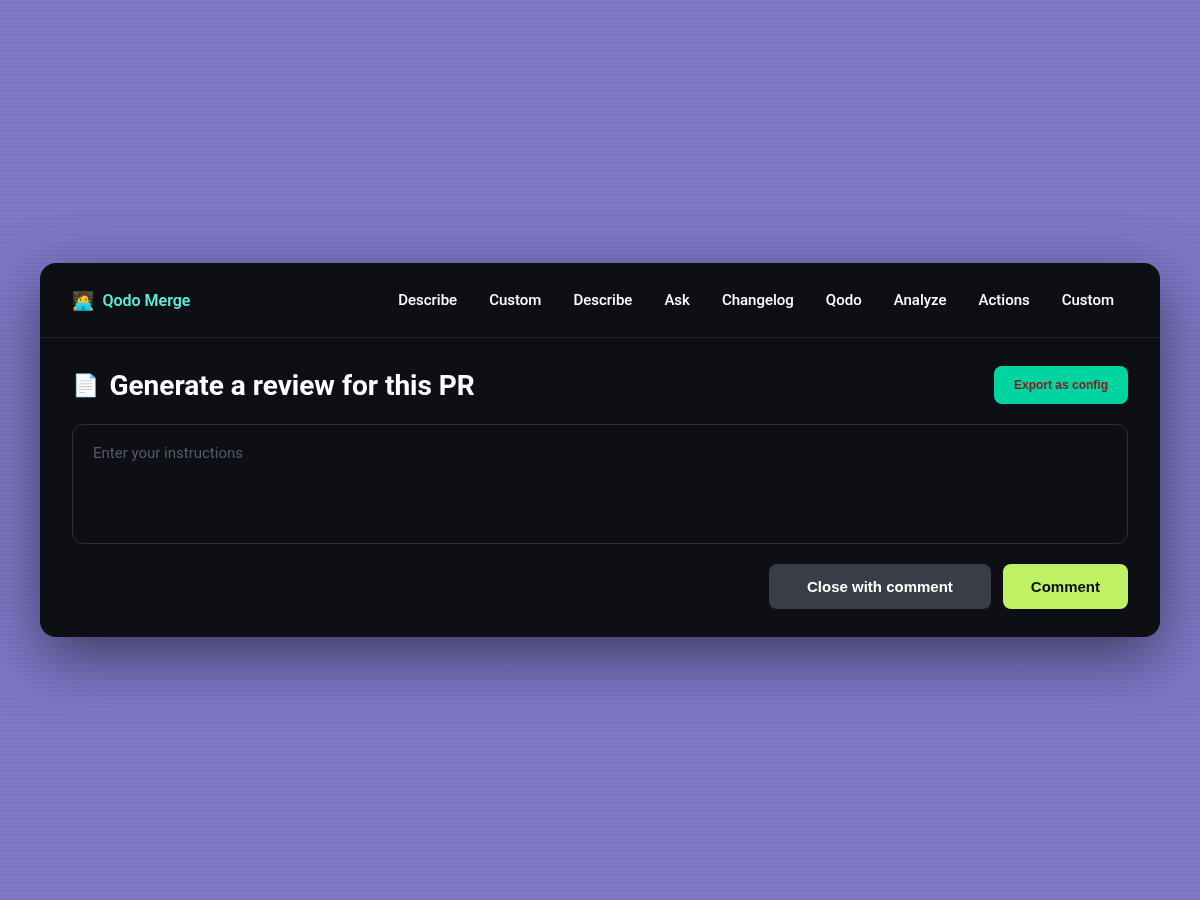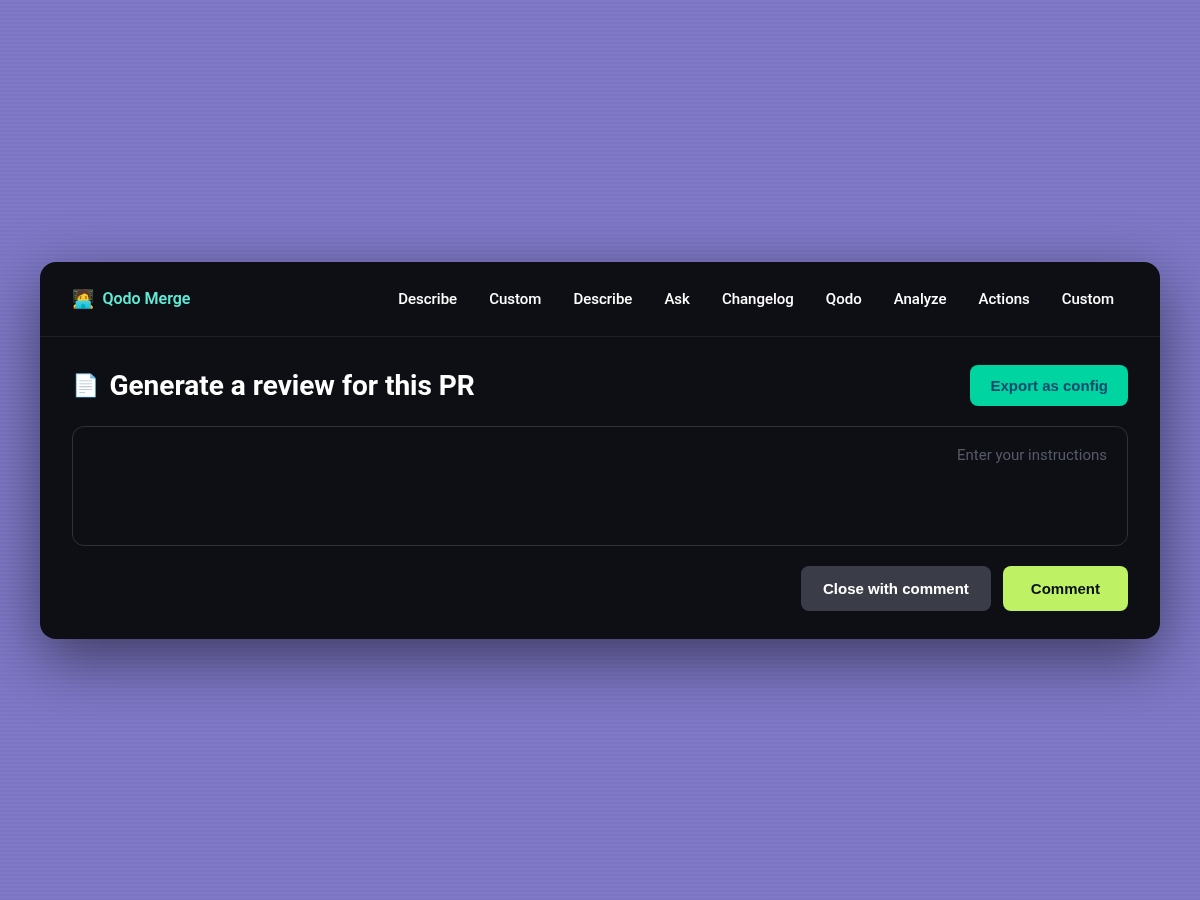--- a/index.html
+++ b/index.html
@@ -101,58 +101,57 @@
     }
 
     .section-title-text {
       color: #ffffff;
       font-size: 28px;
       font-weight: 700;
     }
 
     .export-btn {
       background-color: #00d4a0;
-      color: #0c4a6e;
+      color: #7f1d1d;
       border: none;
       border-radius: 8px;
       padding: 12px 20px;
-      font-size: 15px;
+      font-size: 12px;
       font-weight: 700;
       cursor: pointer;
       white-space: nowrap;
     }
 
     .instructions-area {
       border: 1px solid rgba(255,255,255,0.15);
       border-radius: 12px;
       padding: 18px 20px;
       margin-bottom: 20px;
       min-height: 120px;
       background-color: transparent;
-      text-align: right;
     }
 
     .instructions-placeholder {
       color: #555a68;
       font-size: 15px;
     }
 
     .footer-actions {
       display: flex;
       justify-content: flex-end;
       gap: 12px;
       align-items: center;
     }
 
     .close-btn {
       background-color: #3a3d47;
       color: #ffffff;
       border: none;
       border-radius: 8px;
-      padding: 14px 22px;
+      padding: 14px 38px;
       font-size: 15px;
       font-weight: 600;
       cursor: pointer;
       white-space: nowrap;
     }
 
     .comment-btn {
       background-color: #bef264;
       color: #0a0f14;
       border: none;

